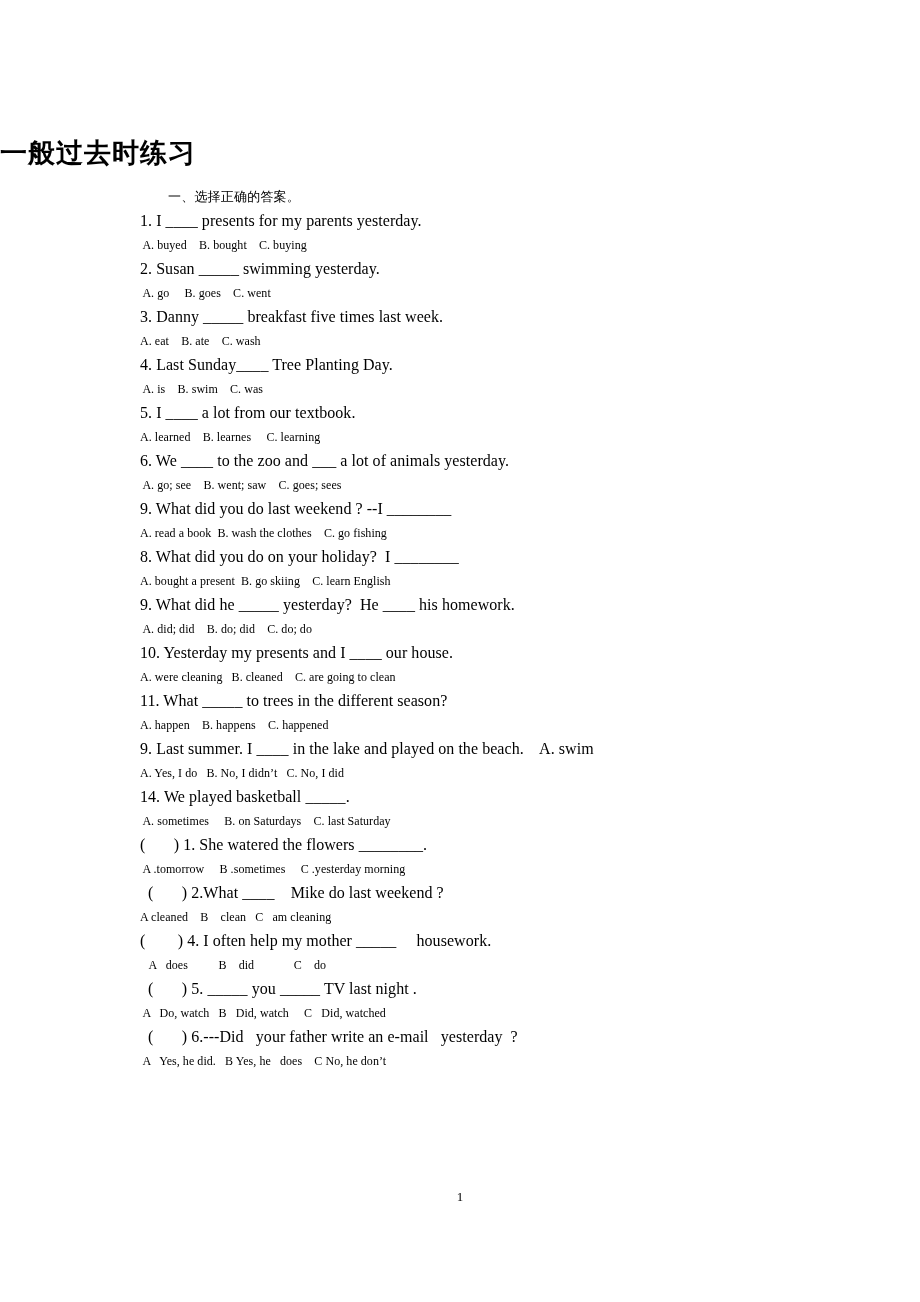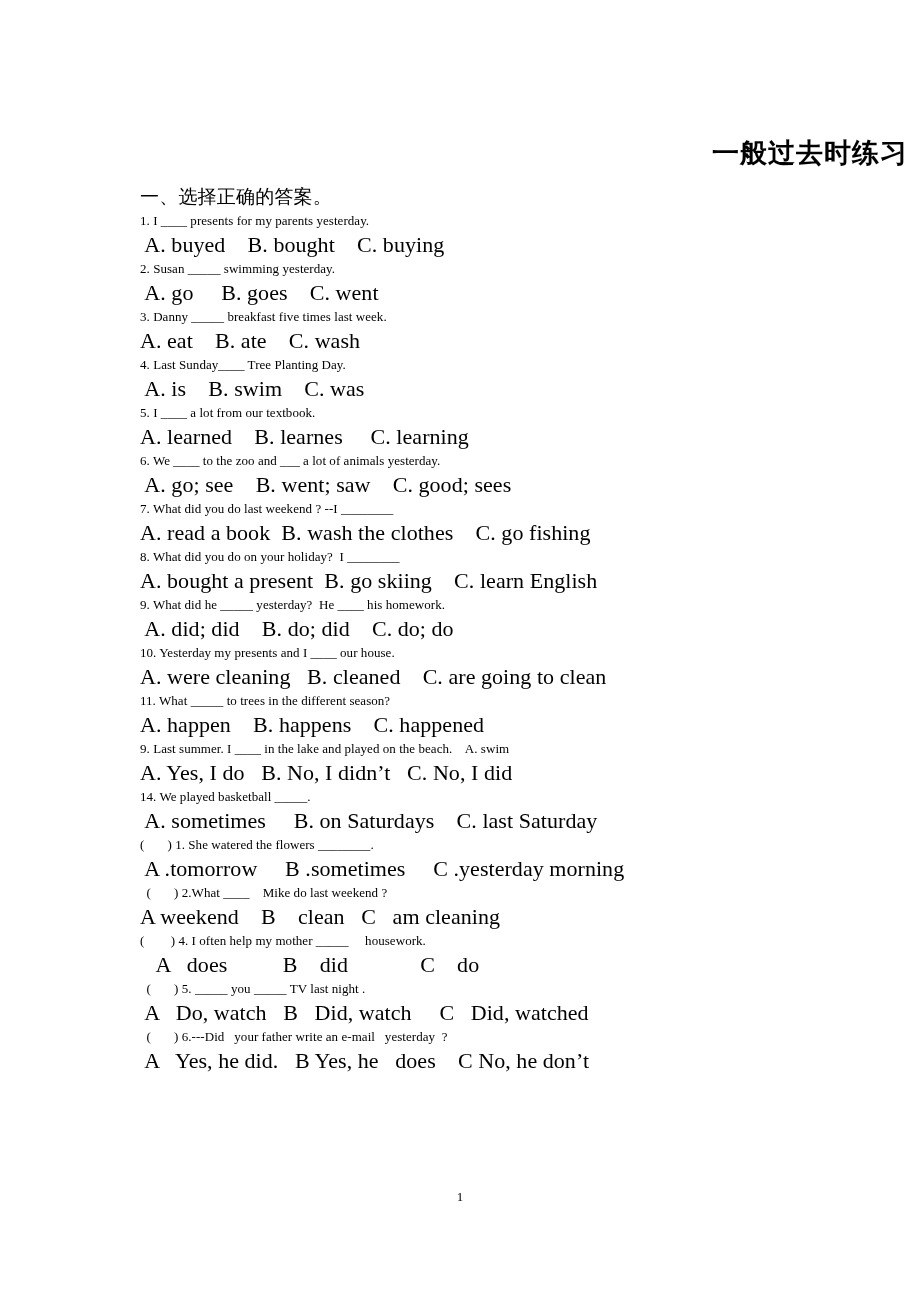--- a/index.html
+++ b/index.html
@@ -21,47 +21,48 @@
     left: 0;
     top: 0;
     width: 920px;
     height: 1302px;
   }
   .doc-title {
     position: absolute;
     left: 0;
     top: 136px;
     width: 908px;
-    text-align: right;
+    text-align: left;
     font-size: 27px;
     font-weight: bold;
     font-family: "Liberation Serif", "DejaVu Serif", serif;
     letter-spacing: 1px;
     line-height: 34px;
   }
   .body-block {
     position: absolute;
     left: 140px;
     top: 185px;
     width: 700px;
   }
   .section-head {
-    font-size: 19px;
+    font-size: 13px;
     line-height: 24px;
     white-space: pre;
     letter-spacing: 0.2px;
+    margin-left: 28px;
   }
   .q-line {
-    font-size: 13px;
+    font-size: 16px;
     line-height: 24px;
     white-space: pre;
     letter-spacing: 0.05px;
   }
   .q-line.opt {
-    font-size: 22px;
+    font-size: 12px;
   }
   .page-number {
     position: absolute;
     left: 0;
     top: 1188px;
     width: 920px;
     text-align: center;
     font-size: 13px;
     line-height: 18px;
     font-family: "Liberation Serif", "DejaVu Serif", serif;
@@ -81,39 +82,39 @@
         <div class="q-line opt"> A. buyed    B. bought    C. buying</div>
         <div class="q-line">2. Susan _____ swimming yesterday.</div>
         <div class="q-line opt"> A. go     B. goes    C. went</div>
         <div class="q-line">3. Danny _____ breakfast five times last week.</div>
         <div class="q-line opt">A. eat    B. ate    C. wash</div>
         <div class="q-line">4. Last Sunday____ Tree Planting Day.</div>
         <div class="q-line opt"> A. is    B. swim    C. was</div>
         <div class="q-line">5. I ____ a lot from our textbook.</div>
         <div class="q-line opt">A. learned    B. learnes     C. learning</div>
         <div class="q-line">6. We ____ to the zoo and ___ a lot of animals yesterday.</div>
-        <div class="q-line opt"> A. go; see    B. went; saw    C. good; sees</div>
-        <div class="q-line">7. What did you do last weekend ? --I ________</div>
+        <div class="q-line opt"> A. go; see    B. went; saw    C. goes; sees</div>
+        <div class="q-line">9. What did you do last weekend ? --I ________</div>
         <div class="q-line opt">A. read a book  B. wash the clothes    C. go fishing</div>
         <div class="q-line">8. What did you do on your holiday?  I ________</div>
         <div class="q-line opt">A. bought a present  B. go skiing    C. learn English</div>
         <div class="q-line">9. What did he _____ yesterday?  He ____ his homework.</div>
         <div class="q-line opt"> A. did; did    B. do; did    C. do; do</div>
         <div class="q-line">10. Yesterday my presents and I ____ our house.</div>
         <div class="q-line opt">A. were cleaning   B. cleaned    C. are going to clean</div>
         <div class="q-line">11. What _____ to trees in the different season?</div>
         <div class="q-line opt">A. happen    B. happens    C. happened</div>
         <div class="q-line">9. Last summer. I ____ in the lake and played on the beach.    A. swim</div>
         <div class="q-line opt">A. Yes, I do   B. No, I didn’t   C. No, I did</div>
         <div class="q-line">14. We played basketball _____.</div>
         <div class="q-line opt"> A. sometimes     B. on Saturdays    C. last Saturday</div>
         <div class="q-line">(       ) 1. She watered the flowers ________.</div>
         <div class="q-line opt"> A .tomorrow     B .sometimes     C .yesterday morning</div>
         <div class="q-line">  (       ) 2.What ____    Mike do last weekend ?</div>
-        <div class="q-line opt">A weekend    B    clean   C   am cleaning</div>
+        <div class="q-line opt">A cleaned    B    clean   C   am cleaning</div>
         <div class="q-line">(        ) 4. I often help my mother _____     housework.</div>
         <div class="q-line opt">   A   does          B    did             C    do</div>
         <div class="q-line">  (       ) 5. _____ you _____ TV last night .</div>
         <div class="q-line opt"> A   Do, watch   B   Did, watch     C   Did, watched</div>
         <div class="q-line">  (       ) 6.---Did   your father write an e-mail   yesterday  ?</div>
         <div class="q-line opt"> A   Yes, he did.   B Yes, he   does    C No, he don’t</div>
       </div>
   </div>
 
   <div class="page-number">1</div>

